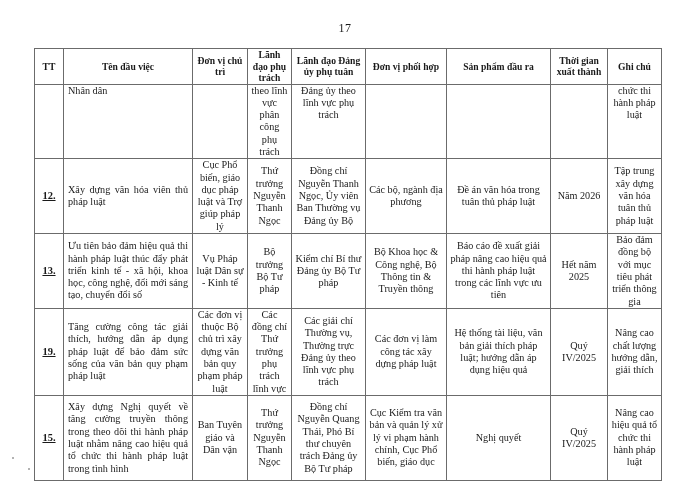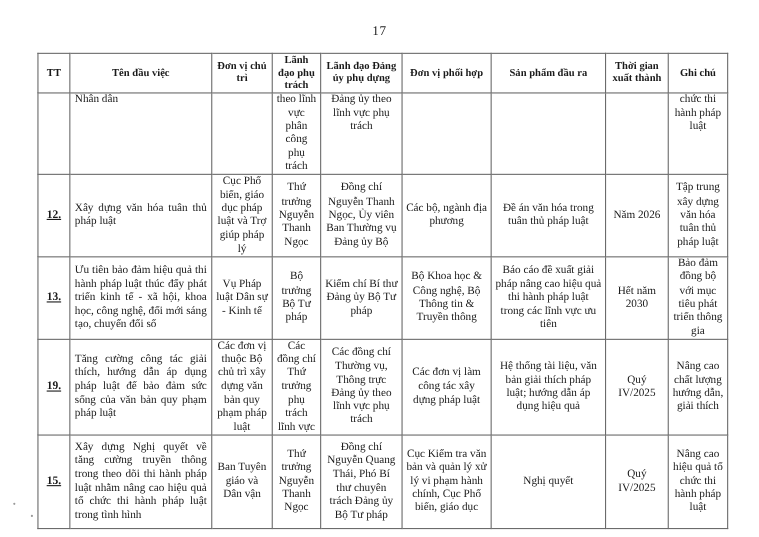--- a/index.html
+++ b/index.html
@@ -90,67 +90,67 @@
     <col style="width:104px">
     <col style="width:57px">
     <col style="width:54px">
   </colgroup>
   <thead>
     <tr>
       <th>TT</th>
       <th>Tên đầu việc</th>
       <th>Đơn vị chủ trì</th>
       <th>Lãnh đạo phụ trách</th>
-      <th>Lãnh đạo Đảng ủy phụ dựng</th>
+      <th>Lãnh đạo Đảng ủy phụ tuân</th>
       <th>Đơn vị phối hợp</th>
       <th>Sản phẩm đầu ra</th>
       <th>Thời gian xuất thành</th>
       <th>Ghi chú</th>
     </tr>
   </thead>
   <tbody>
     <tr class="r-cont">
       <td class="tt top"></td>
       <td class="task top">Nhân dân</td>
       <td class="top"></td>
       <td class="top">theo lĩnh vực phân công phụ trách</td>
       <td class="top">Đảng ủy theo lĩnh vực phụ trách</td>
       <td class="top"></td>
       <td class="top"></td>
       <td class="top"></td>
       <td class="top">chức thi hành pháp luật</td>
     </tr>
     <tr class="r-12">
       <td class="tt">12.</td>
-      <td class="task">Xây dựng văn hóa tuân thủ pháp luật</td>
+      <td class="task">Xây dựng văn hóa viên thủ pháp luật</td>
       <td>Cục Phổ biến, giáo dục pháp luật và Trợ giúp pháp lý</td>
       <td>Thứ trưởng Nguyễn Thanh Ngọc</td>
       <td>Đồng chí Nguyễn Thanh Ngọc, Ủy viên Ban Thường vụ Đảng ủy Bộ</td>
       <td>Các bộ, ngành địa phương</td>
       <td>Đề án văn hóa trong tuân thủ pháp luật</td>
       <td>Năm 2026</td>
       <td>Tập trung xây dựng văn hóa tuân thủ pháp luật</td>
     </tr>
     <tr class="r-13">
       <td class="tt">13.</td>
       <td class="task">Ưu tiên bảo đảm hiệu quả thi hành pháp luật thúc đẩy phát triển kinh tế - xã hội, khoa học, công nghệ, đổi mới sáng tạo, chuyển đổi số</td>
       <td>Vụ Pháp luật Dân sự - Kinh tế</td>
       <td>Bộ trưởng Bộ Tư pháp</td>
       <td>Kiểm chí Bí thư Đảng ủy Bộ Tư pháp</td>
       <td>Bộ Khoa học &amp; Công nghệ, Bộ Thông tin &amp; Truyền thông</td>
       <td>Báo cáo đề xuất giải pháp nâng cao hiệu quả thi hành pháp luật trong các lĩnh vực ưu tiên</td>
-      <td>Hết năm 2030</td>
+      <td>Hết năm 2025</td>
       <td>Bảo đảm đồng bộ với mục tiêu phát triển thông gia</td>
     </tr>
     <tr class="r-14">
       <td class="tt">19.</td>
       <td class="task">Tăng cường công tác giải thích, hướng dẫn áp dụng pháp luật để bảo đảm sức sống của văn bản quy phạm pháp luật</td>
       <td>Các đơn vị thuộc Bộ chủ trì xây dựng văn bản quy phạm pháp luật</td>
       <td>Các đồng chí Thứ trưởng phụ trách lĩnh vực</td>
-      <td>Các đồng chí Thường vụ, Thông trực Đảng ủy theo lĩnh vực phụ trách</td>
+      <td>Các giải chí Thường vụ, Thường trực Đảng ủy theo lĩnh vực phụ trách</td>
       <td>Các đơn vị làm công tác xây dựng pháp luật</td>
       <td>Hệ thống tài liệu, văn bản giải thích pháp luật; hướng dẫn áp dụng hiệu quả</td>
       <td>Quý IV/2025</td>
       <td>Nâng cao chất lượng hướng dẫn, giải thích</td>
     </tr>
     <tr class="r-15">
       <td class="tt">15.</td>
       <td class="task">Xây dựng Nghị quyết về tăng cường truyền thông trong theo dõi thi hành pháp luật nhằm nâng cao hiệu quả tổ chức thi hành pháp luật trong tình hình</td>
       <td>Ban Tuyên giáo và Dân vận</td>
       <td>Thứ trưởng Nguyễn Thanh Ngọc</td>

